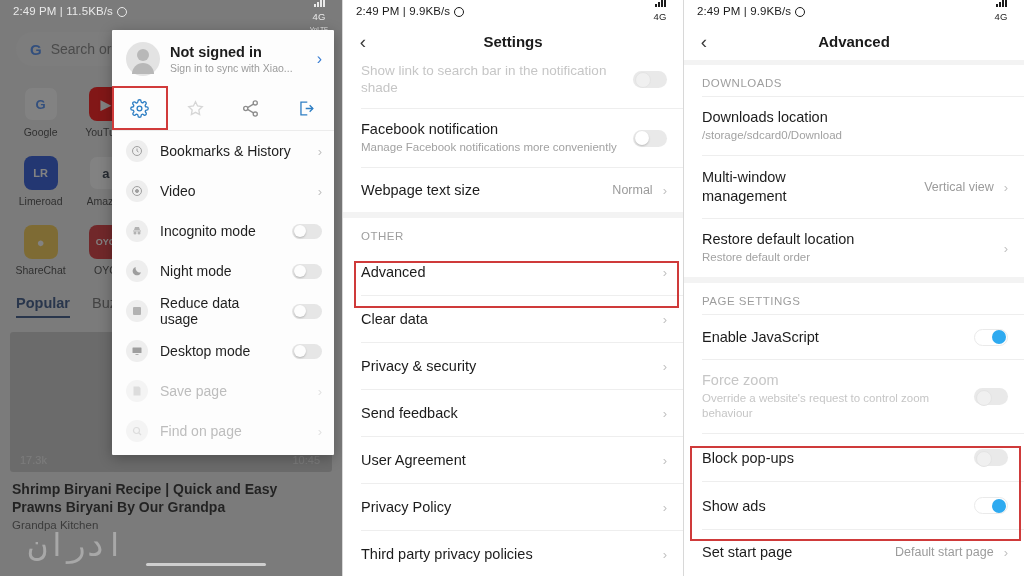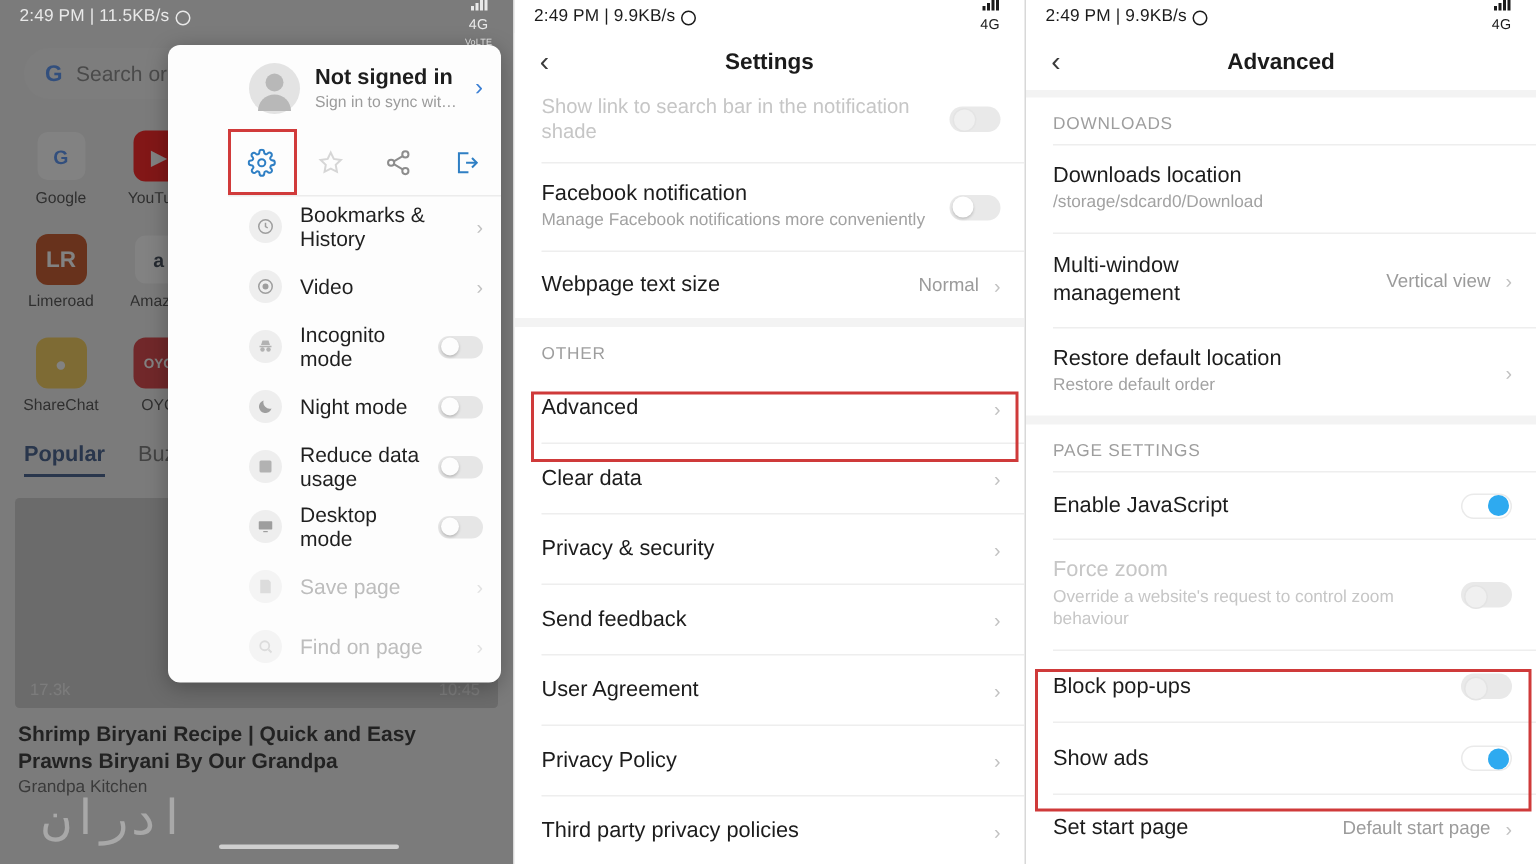--- a/index.html
+++ b/index.html
@@ -69,22 +69,22 @@
   .vidchan { padding:3px 12px; font-size:11.5px; color:#555; }
   .watermark { position:absolute; left:28px; bottom:10px; z-index:4;
      font-size:32px; color:rgba(230,230,230,.42); font-family:Liberation Mono, monospace; }
   .navbar { position:absolute; left:0; right:0; bottom:0; height:24px; z-index:4;
             display:flex; align-items:center; justify-content:center; }
   .navbar .pill { width:120px;height:3px;background:#cfcfcf;border-radius:2px;margin-left:70px;}
 
   
   .popup {
     position:absolute; z-index:5; left:112px; top:30px; width:222px;
-    background:#fdfdfd; border-radius:8px; box-shadow:0 3px 14px rgba(0,0,0,.28);
-    overflow:hidden; padding-bottom:4px;padding-left:40px;
+    background:#fdfdfd; border-radius:1px; box-shadow:0 3px 14px rgba(0,0,0,.28);
+    overflow:hidden; padding-bottom:4px;
   }
   .acct { display:flex; align-items:center; gap:10px; padding:12px 12px 10px 14px; }
   .avatar { width:34px;height:34px;border-radius:50%;background:#e3e3e3; position:relative; flex:0 0 auto;}
   .avatar:before{content:"";position:absolute;left:11px;top:7px;width:12px;height:12px;
      border-radius:50%;background:#b8b8b8;}
   .avatar:after{content:"";position:absolute;left:6px;top:21px;width:22px;height:11px;
      border-radius:11px 11px 0 0;background:#b8b8b8;}
   .acct .txt { flex:1; min-width:0; }
   .acct .t1 { font-size:14.5px; font-weight:bold; color:#1d1d1d; }
   .acct .t2 { font-size:10.5px; color:#9b9b9b; margin-top:2px;
@@ -159,21 +159,21 @@
           <div class="tile">
             <div class="ic" style="background:#2874f0">F</div>
             <div class="lb">Flipkart</div>
             </div>
           <div class="tile">
             <div class="ic" style="background:#1da1f2">t</div>
             <div class="lb">Twitter</div>
             </div>
 
           <div class="tile">
-            <div class="ic" style="background:#c2410c;font-size:15px">LR</div>
+            <div class="ic" style="background:#1d4ed8;font-size:11px">LR</div>
             <div class="lb">Limeroad</div>
             </div>
           <div class="tile">
             <div class="ic" style="background:#fff;color:#232f3e;border:1px solid #eee">a</div>
             <div class="lb">Amazon</div>
             </div>
           <div class="tile">
             <div class="ic" style="background:#e40046">S</div>
             <div class="lb">Snapdeal</div>
             </div>

